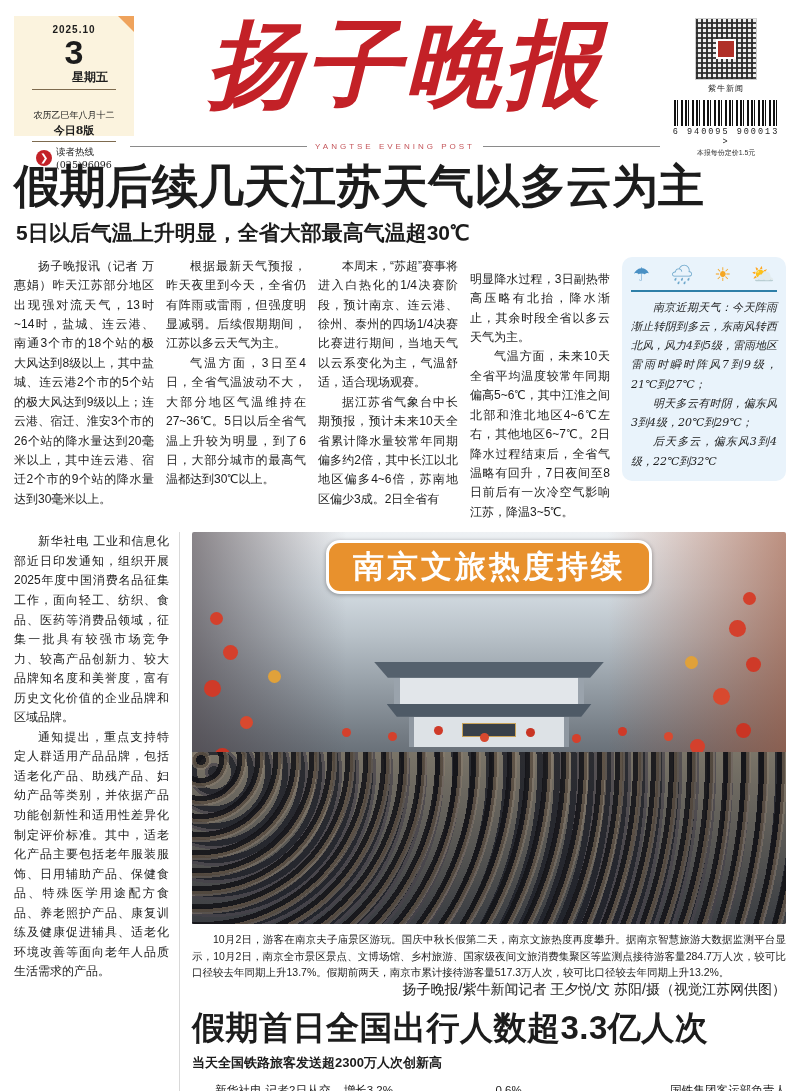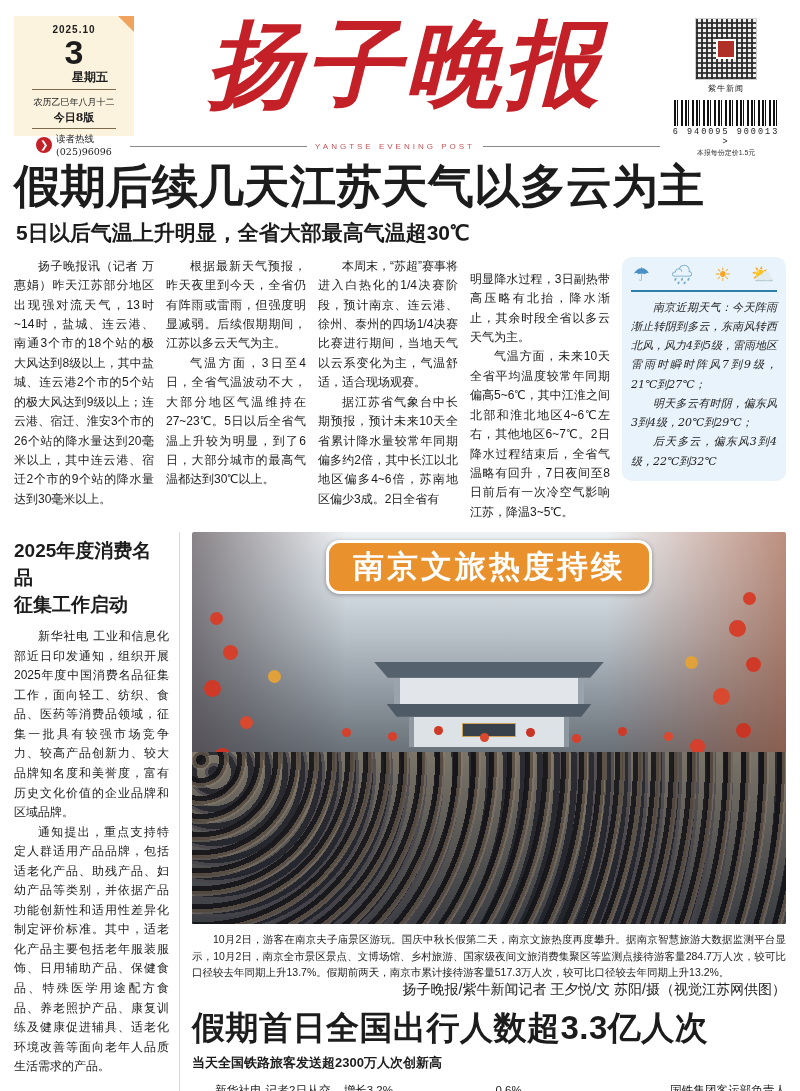--- a/index.html
+++ b/index.html
@@ -10,21 +10,21 @@
   
   .header { position:relative; height:158px; }
   .datebox { position:absolute; left:14px; top:16px; width:120px; height:120px;
              background:#fbf3de; text-align:center; padding-top:8px; }
   .datebox::after { content:""; position:absolute; right:0; top:0; border-style:solid;
              border-width:0 16px 16px 0; border-color:transparent #efa35c transparent transparent; }
   .db-ym { font-size:10px; font-weight:bold; letter-spacing:1px; }
   .db-day { font-size:34px; font-weight:bold; line-height:1.0; }
   .db-week { font-size:12px; font-weight:bold; margin-bottom:3px;padding-left:32px; }
   .db-rule { width:84px; height:1px; background:#7d6a4e; margin:2px auto; }
-  .db-lunar { font-size:9px; margin-top:6px; font-family:Liberation Mono, monospace; }
+  .db-lunar { font-size:9px; margin-top:19px; font-family:Liberation Mono, monospace; }
   .db-ed { font-size:11px; font-weight:bold; margin:1px 0 3px; font-family:"DejaVu Serif",serif; }
   .db-hot { display:flex; align-items:center; justify-content:center; gap:4px; margin-top:4px; }
   .db-logo { width:16px; height:16px; border-radius:50%; background:#c32127; color:#fff;
              font-size:10px; line-height:16px; flex:none; }
   .db-hot-txt { font-size:9.5px; text-align:left; font-family:"DejaVu Serif",serif; }
   .masthead { position:absolute; left:165px; top:-4px; width:480px; text-align:center;
               color:#c32127; font-family:"DejaVu Serif",serif; font-style:italic; font-weight:bold;
               font-size:95px; line-height:135px; letter-spacing:4px; white-space:nowrap; }
   .mast-sub { position:absolute; left:130px; top:142px; width:530px; display:flex;
               align-items:center; gap:8px;text-align:center; }
@@ -163,21 +163,21 @@
 
 <div class="h1">假期后续几天江苏天气以多云为主</div>
 <div class="h1sub">5日以后气温上升明显，全省大部最高气温超30℃</div>
 
 <div class="topstory-row">
   <div class="tcol">
     <p>扬子晚报讯（记者 万惠娟）昨天江苏部分地区出现强对流天气，13时~14时，盐城、连云港、南通3个市的18个站的极大风达到8级以上，其中盐城、连云港2个市的5个站的极大风达到9级以上；连云港、宿迁、淮安3个市的26个站的降水量达到20毫米以上，其中连云港、宿迁2个市的9个站的降水量达到30毫米以上。</p>
   </div>
   <div class="tcol">
     <p>根据最新天气预报，昨天夜里到今天，全省仍有阵雨或雷雨，但强度明显减弱。后续假期期间，江苏以多云天气为主。</p>
-    <p>气温方面，3日至4日，全省气温波动不大，大部分地区气温维持在27~23℃。5日以后全省气温上升较为明显，到了6日，大部分城市的最高气温都达到30℃以上。</p>
+    <p>气温方面，3日至4日，全省气温波动不大，大部分地区气温维持在27~36℃。5日以后全省气温上升较为明显，到了6日，大部分城市的最高气温都达到30℃以上。</p>
   </div>
   <div class="tcol">
     <p>本周末，“苏超”赛事将进入白热化的1/4决赛阶段，预计南京、连云港、徐州、泰州的四场1/4决赛比赛进行期间，当地天气以云系变化为主，气温舒适，适合现场观赛。</p>
     <p>据江苏省气象台中长期预报，预计未来10天全省累计降水量较常年同期偏多约2倍，其中长江以北地区偏多4~6倍，苏南地区偏少3成。2日全省有</p>
   </div>
   <div class="tcol">
     <p class="cont">明显降水过程，3日副热带高压略有北抬，降水渐止，其余时段全省以多云天气为主。</p>
     <p>气温方面，未来10天全省平均温度较常年同期偏高5~6℃，其中江淮之间北部和淮北地区4~6℃左右，其他地区6~7℃。2日降水过程结束后，全省气温略有回升，7日夜间至8日前后有一次冷空气影响江苏，降温3~5℃。</p>
   </div>
 
@@ -192,24 +192,20 @@
       <p>南京近期天气：今天阵雨渐止转阴到多云，东南风转西北风，风力4到5级，雷雨地区雷雨时瞬时阵风7到9级，21℃到27℃；</p>
       <p>明天多云有时阴，偏东风3到4级，20℃到29℃；</p>
       <p>后天多云，偏东风3到4级，22℃到32℃</p>
     </div>
   </div>
 </div>
 
 <div class="main-row">
 
   <div class="sidebar">
-    <div class="side-title">
-      <span>2025年度消费名品</span><br>
-      <span>征集工作启动</span>
-    </div>
     <p class="side-p">新华社电 工业和信息化部近日印发通知，组织开展2025年度中国消费名品征集工作，面向轻工、纺织、食品、医药等消费品领域，征集一批具有较强市场竞争力、较高产品创新力、较大品牌知名度和美誉度，富有历史文化价值的企业品牌和区域品牌。</p>
     <p class="side-p">通知提出，重点支持特定人群适用产品品牌，包括适老化产品、助残产品、妇幼产品等类别，并依据产品功能创新性和适用性差异化制定评价标准。其中，适老化产品主要包括老年服装服饰、日用辅助产品、保健食品、特殊医学用途配方食品、养老照护产品、康复训练及健康促进辅具、适老化环境改善等面向老年人品质生活需求的产品。</p>
 
   </div>
 
   <div class="rightcol">
 
     <div class="photo">
       <div class="ph-left-tint"></div>
       <div class="ph-right-tint"></div>

